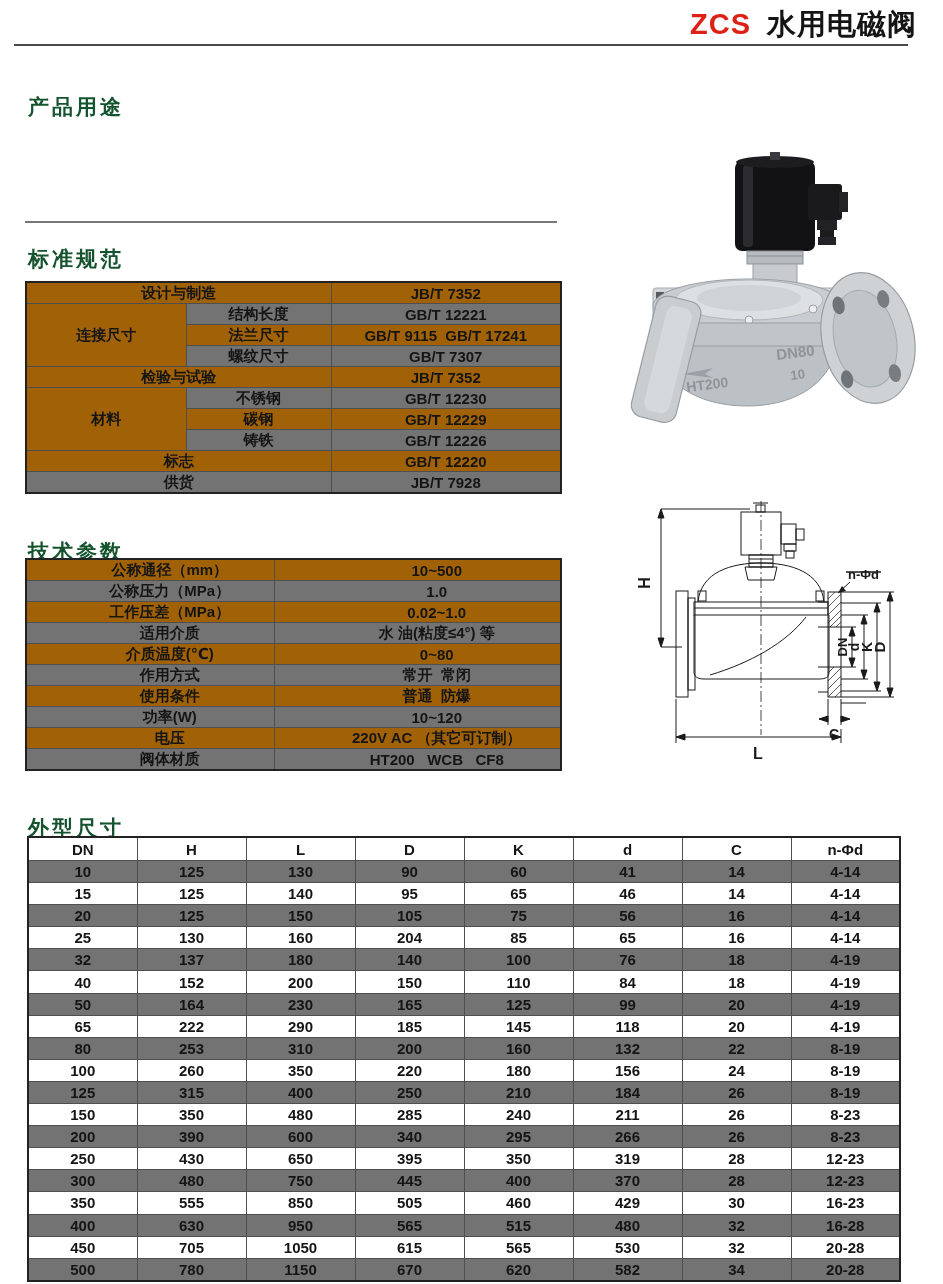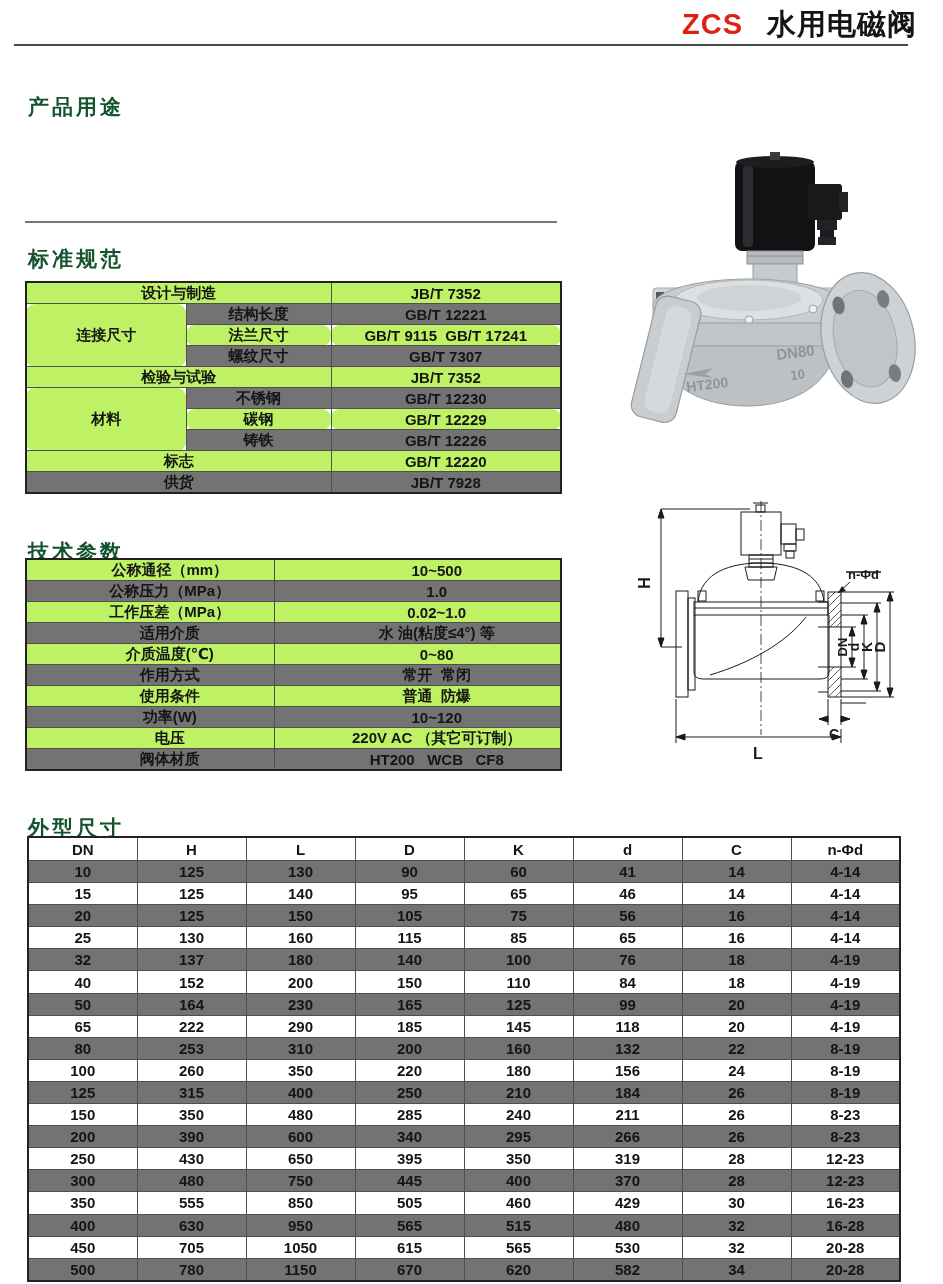--- a/index.html
+++ b/index.html
@@ -2,39 +2,39 @@
 <html><head>
 <meta charset="utf-8">
 <style>
   html,body { margin:0; padding:0; background:#ffffff; }
   .page {
     position:relative; width:943px; height:1284px; background:#fff;
     font-family:"Liberation Sans","DejaVu Sans",sans-serif; color:#141414;
     overflow:hidden;
   }
   .title { position:absolute; top:5px; right:26px; font-size:29px; font-weight:bold; letter-spacing:1px; white-space:nowrap; }
-  .title .model { color:#dd2116; margin-right:24px; }
+  .title .model { color:#dd2116; margin-right:16px; }
   .rule { position:absolute; height:2px; background:#4a4a4a; }
   .rule-top { top:44px; left:14px; width:894px; height:1.5px; }
   .rule-mid { top:221px; left:25px; width:532px; height:1.5px; background:#777; }
   .h { position:absolute; font-size:21px; font-weight:bold; letter-spacing:3px; color:#14532d; white-space:nowrap; }
   .usage-h { top:76px; left:28px; }
   .std-h  { top:228px; left:28px; }
   .tech-h { top:521px; left:28px; }
   .dims-h { top:797px; left:28px; }
   .para {
     position:absolute; top:106px; left:27px; width:590px; margin:0;
     font-size:17px; font-weight:bold; line-height:24.5px; text-indent:2em;
     text-align:justify; color:#101010;
   }
   table { position:absolute; border-collapse:collapse; table-layout:fixed; border:2px solid #222; }
   td,th { border:1px solid #4f4f4f; text-align:center; vertical-align:middle;
           font-weight:bold; color:#151515; padding:0 2px; white-space:pre-wrap; overflow:hidden; }
   .g { background:#737373; }
-  .w { background:#bef264;border-radius:9px; }
+  .w { background:#a16207; }
   .t1 { top:281px; left:25px; width:535px; font-size:15px; }
   .t1 td { height:20px; }
   .t2 { top:558px; left:25px; width:535px; font-size:15px; }
   .t2 td { height:20px;padding-left:41px; }
   .t3 { top:836px; left:27px; width:874px; height:446px; font-size:15px; }
   .t3 th { height:22px; background:#fff; }
   .fig { position:absolute; }
   .photo { top:148px; left:625px; }
   .draw  { top:487px; left:598px; }
   svg text { font-family:"Liberation Sans","DejaVu Sans",sans-serif; }
@@ -197,21 +197,21 @@
           <td>105</td>
           <td>75</td>
           <td>56</td>
           <td>16</td>
           <td>4-14</td>
         </tr>
         <tr>
           <td>25</td>
           <td>130</td>
           <td>160</td>
-          <td>115</td>
+          <td>204</td>
           <td>85</td>
           <td>65</td>
           <td>16</td>
           <td>4-14</td>
         </tr>
         <tr class="g">
           <td>32</td>
           <td>137</td>
           <td>180</td>
           <td>140</td>

